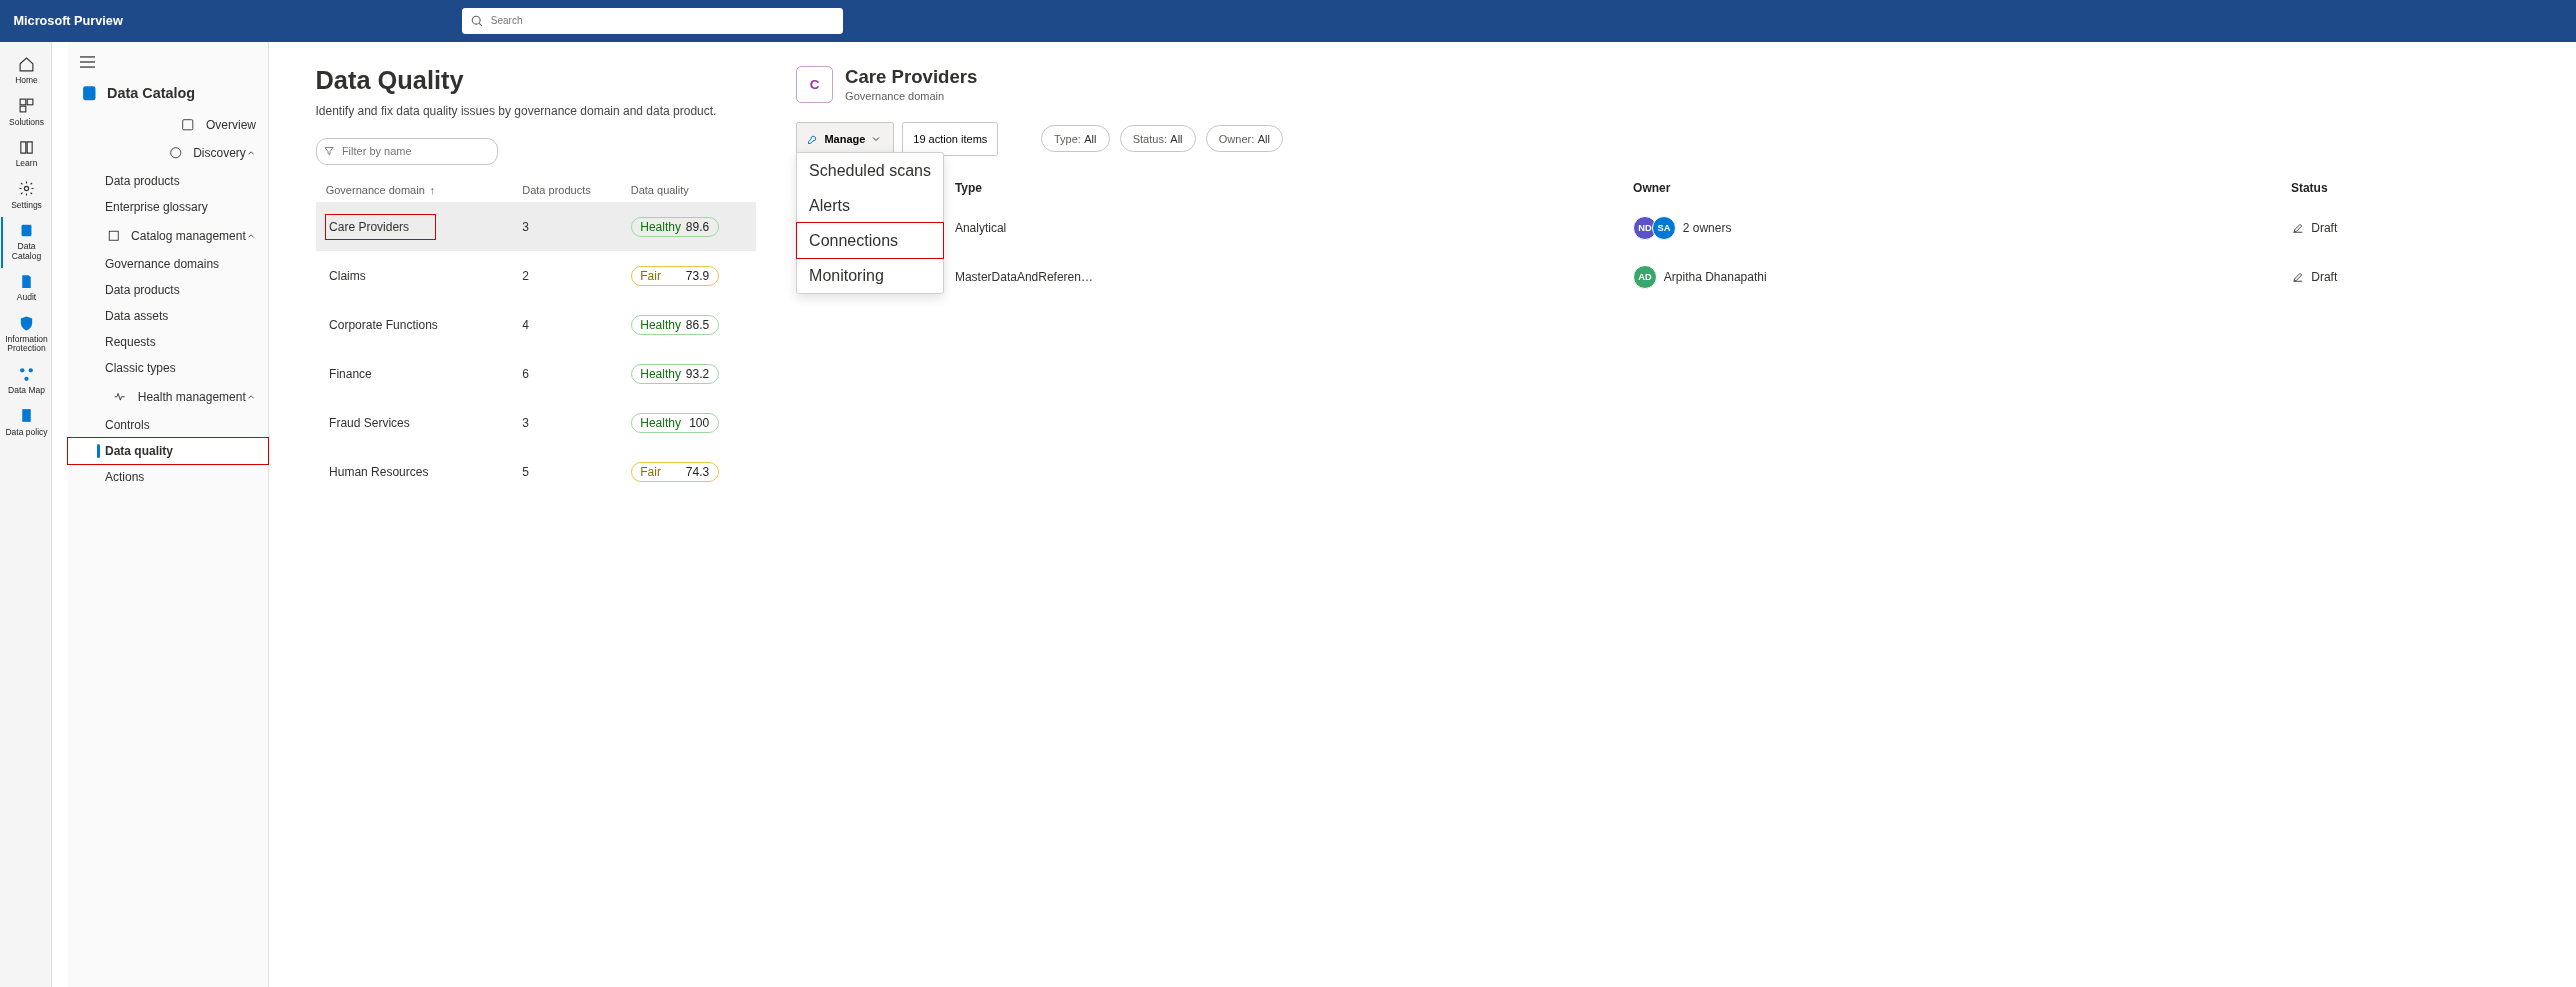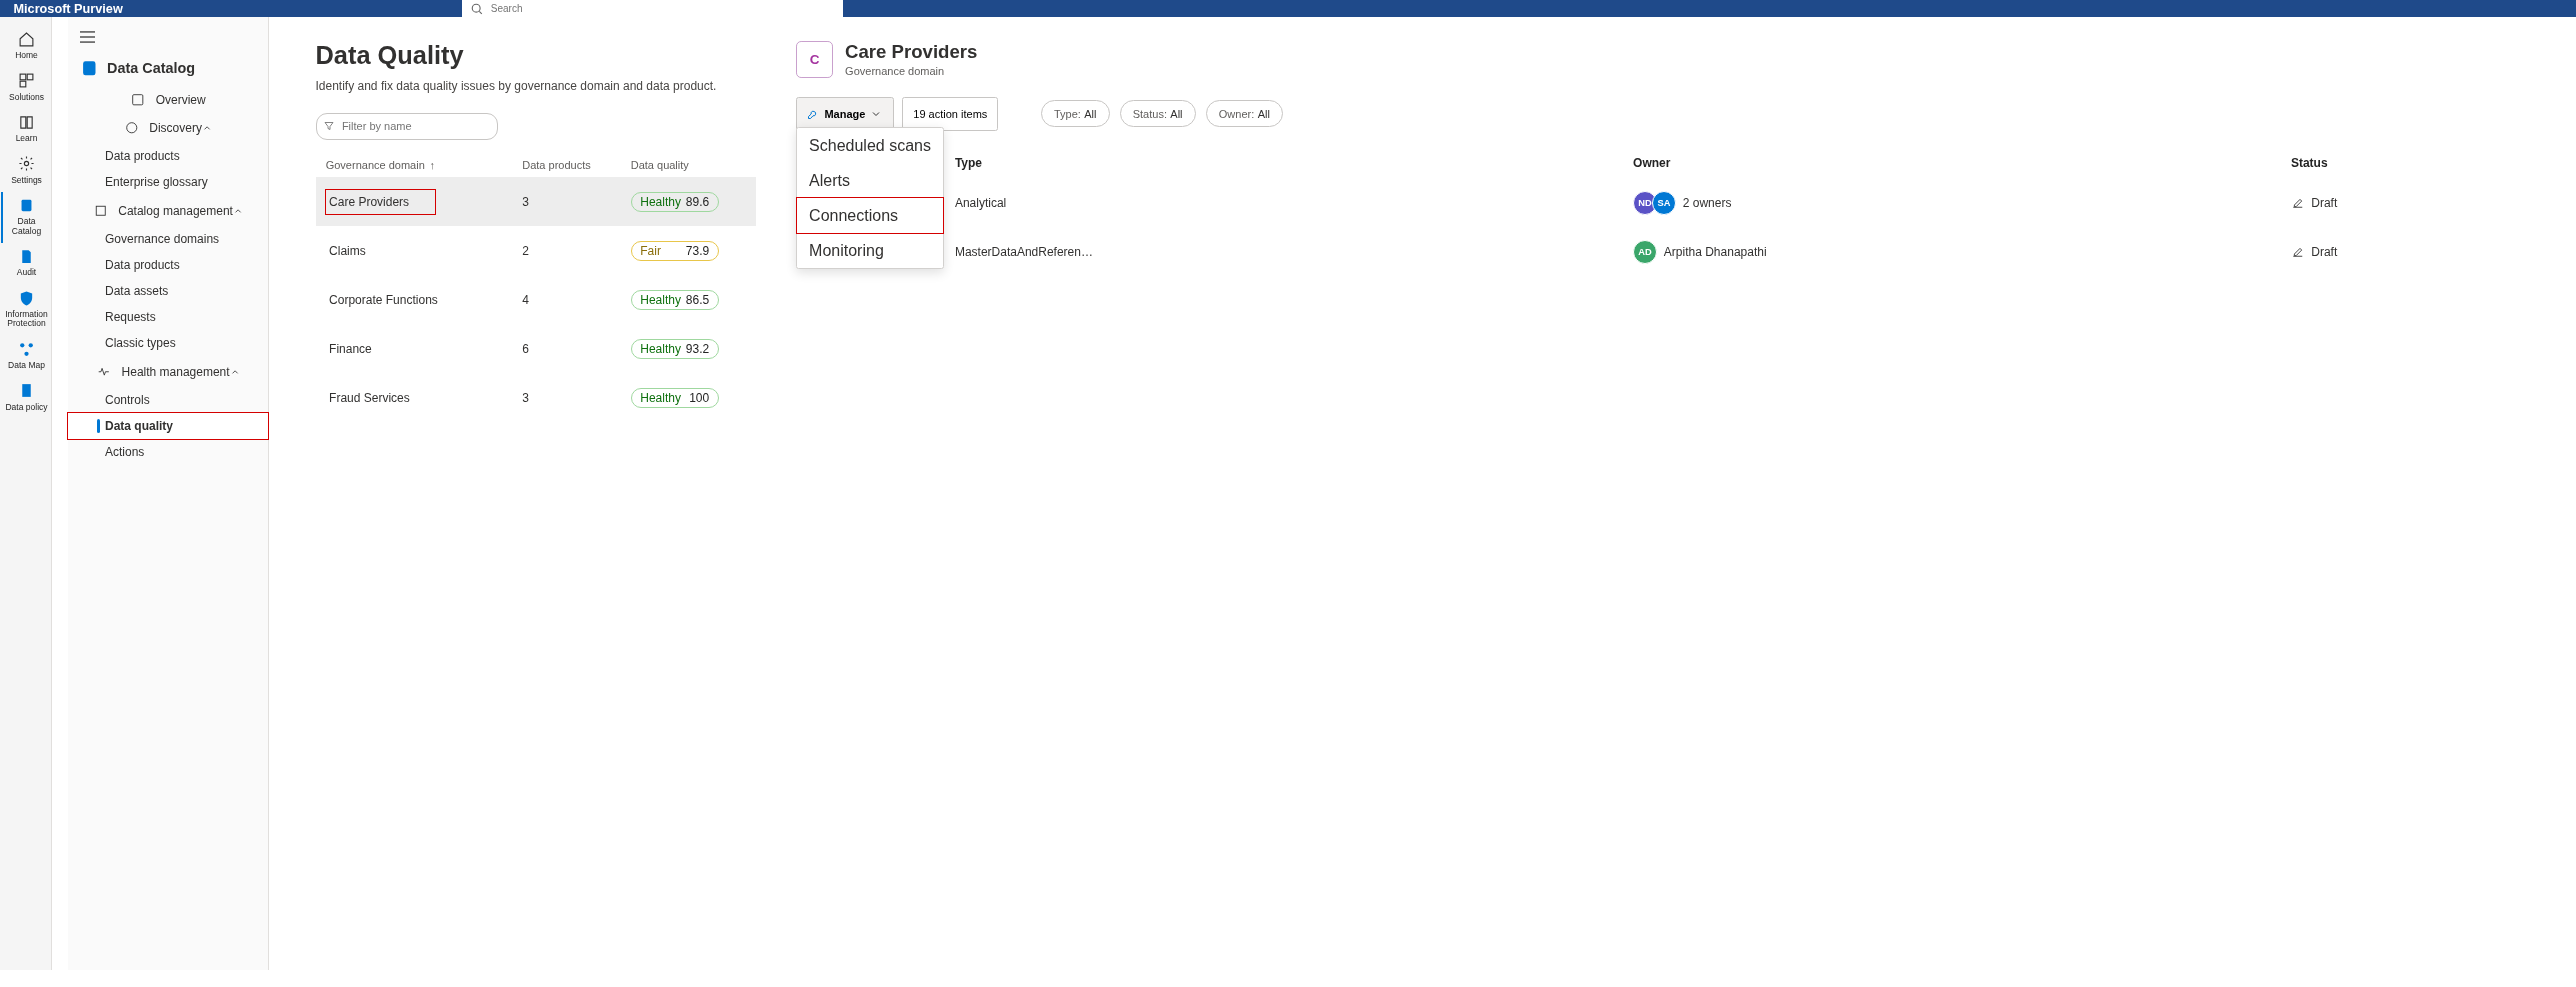--- a/index.html
+++ b/index.html
@@ -1,19 +1,19 @@
 <!DOCTYPE html>
 <html style="font-size:13.5px"><head>
 <meta charset="utf-8">
 <style>
   * { box-sizing: border-box; margin: 0; padding: 0; font-family: "Segoe UI", -apple-system, sans-serif; }
   body { background: #fff; color: #323130; overflow: hidden; }
 
   
-  .topbar { height: 17px; background: #1f4a8a; display: flex; align-items: center; padding: 0 13.5px; }
+  .topbar { height: 42px; background: #1f4a8a; display: flex; align-items: center; padding: 0 13.5px; }
   .topbar .brand { color: #fff; font-size: 12.7px; font-weight: 600; }
   .topbar .search-wrap { flex: 0 0 auto; margin-left: 339px; }
   .topbar .search { position: relative; width: 381px; }
   .topbar .search input {
     width: 100%; height: 25.4px; border: none; border-radius: 3.4px; padding: 0 10.2px 0 29px;
     font-size: 10px; background: #fff; outline: none;
   }
   .topbar .search svg { position: absolute; left: 8.5px; top: 6px; width: 13.5px; height: 13.5px; stroke: #666; }
 
   .shell { display: flex; height: calc(100vh - 34px); gap: 16px; }
@@ -23,21 +23,21 @@
   .rail-item { width: 49px; display: flex; flex-direction: column; align-items: center; padding: 5.1px 0 6.8px; cursor: pointer; color: #242424; border-left: 2.5px solid transparent; }
   .rail-item.active { border-left: 2.5px solid #0078d4; }
   .rail-item .ico { width: 17px; height: 17px; display:flex; align-items:center; justify-content:center; }
   .rail-item .lbl { font-size: 8.5px; margin-top: 3.4px; text-align: center; line-height: 1.1; color: #242424; }
 
   
   .sidenav { width: 201px; background: #fafafa; border-right: 0.8px solid #e1dfdd; padding: 8.5px 0; }
   .sidenav .hamburger { padding: 5.1px 12px 10.2px; }
   .sidenav-header { display:flex; align-items:center; gap:8.5px; padding: 3.4px 12px 8.5px; font-weight:600; font-size:14.4px; }
   .nav-group { }
-  .nav-group-h { display:flex; align-items:center; justify-content:center; padding:6.8px 12px; cursor:pointer; }
+  .nav-group-h { display:flex; align-items:center; justify-content:flex-end; padding:6.8px 12px; cursor:pointer; }
   .nav-group-h .lead { display:flex; align-items:center; gap:10.2px; }
   .nav-group-h .lead .glyph { width:15.2px; display:flex; justify-content:center; }
   .nav-group-h .txt { font-size:12px; }
   .nav-sub { padding: 1.7px 0; }
   .nav-sub-item { padding: 6px 12px 6px 37px; font-size:12px; cursor:pointer; }
   .nav-sub-item.selected { background:#fff; font-weight:600; position:relative; }
   .nav-sub-item.selected::before { content:""; position:absolute; left:29px; top:6px; bottom:6px; width:2.5px; background:#0078d4; border-radius:1.7px; }
   
   .hl-red { outline: 1.7px solid #d40000; outline-offset: -0.8px; }
 
@@ -330,20 +330,28 @@
                   <span>Healthy</span>
                   <span class="score">93.2</span>
                 </span></td>
             </tr>
             <tr>
               <td class="gov"><span class="name-box">Fraud Services</span></td>
               <td>3</td>
               <td><span class="pill healthy">
                   <span>Healthy</span>
                   <span class="score">100</span>
+                </span></td>
+            </tr>
+            <tr>
+              <td class="gov"><span class="name-box">Human Resources</span></td>
+              <td>5</td>
+              <td><span class="pill fair">
+                  <span>Fair</span>
+                  <span class="score">74.3</span>
                 </span></td>
             </tr>
           </tbody>
       </table>
     </div>
 
     <div class="detail">
       <div class="detail-top">
         <div class="detail-badge">C</div>
         <div>

